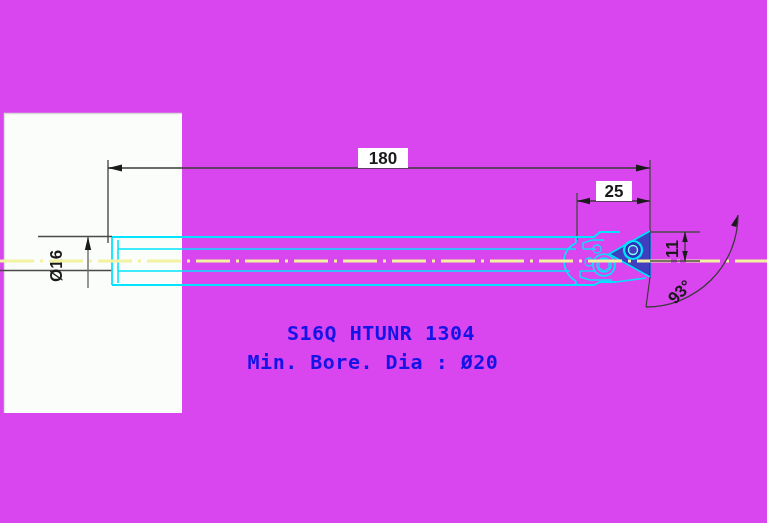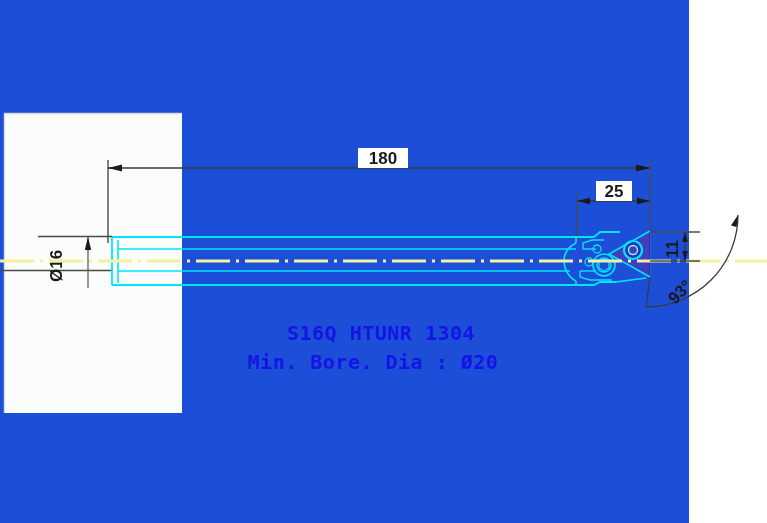--- a/index.html
+++ b/index.html
@@ -8,23 +8,23 @@
     background: #ffffff;
   }
   body {
     width: 767px;
     height: 523px;
     overflow: hidden;
     font-family: "Liberation Sans", sans-serif;
   }
   #canvas-root {
     position: relative;
-    width: 689px;
+    width: 767px;
     height: 523px;
-    background: #1d4ed8;
+    background: #d946ef;
   }
   #drawing-svg {
     position: absolute;
     left: 0;
     top: 0;
     width: 767px;
     height: 523px;
   }
   .dim-text {
     font-family: "Liberation Sans", sans-serif;

